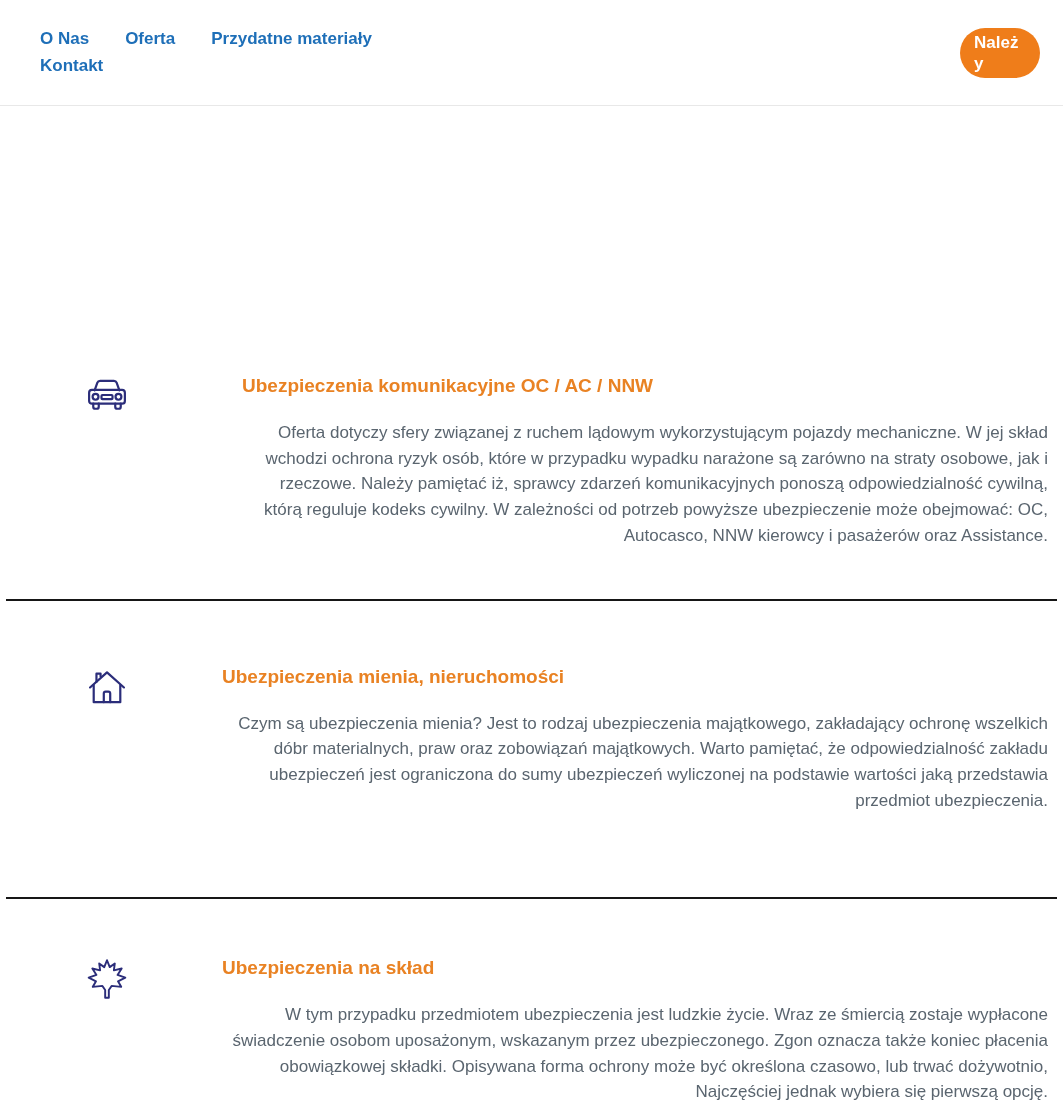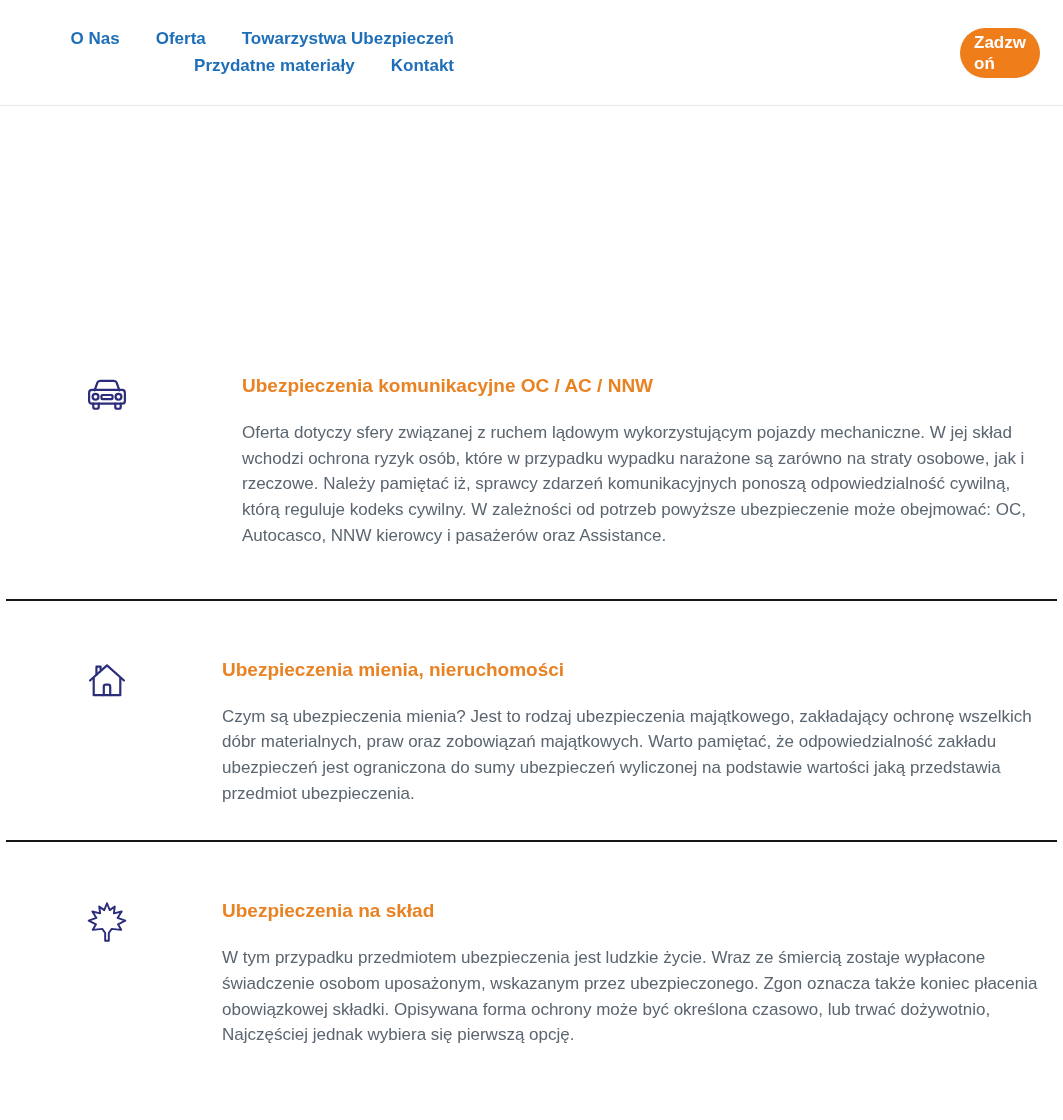--- a/index.html
+++ b/index.html
@@ -11,68 +11,67 @@
     height:106px; display:flex; align-items:center;
     padding:0 23px 0 20px; border-bottom:1px solid #e8e8e8; background:#fff;
   }
   .brand { display:flex; align-items:center; gap:9px; cursor:pointer; }
   .brand-logo { width:100px; height:74px; flex:0 0 auto; }
   .brand-text { display:flex; flex-direction:column; }
   .brand-title { color:#2176bd; font-size:31px; font-weight:700; line-height:34px; letter-spacing:-0.3px; }
   .brand-subtitle { color:#2176bd; font-size:21px; font-weight:600; line-height:26px; }
 
   .main-nav {
-    margin-left:32px; width:402px;
-    display:flex; flex-wrap:wrap; column-gap:36px; row-gap:1px;justify-content:flex-end;
+    margin-left:20px; width:402px;
+    display:flex; flex-wrap:wrap; column-gap:36px; row-gap:1px;
   }
   .nav-link {
     color:#1e6fb8; font-size:17px; font-weight:700; line-height:26px;
     text-decoration:none; white-space:nowrap; cursor:pointer;
   }
 
   .call-button {
     margin-left:auto; width:80px; min-height:47px;
     background:#ef7d1a; border:none; border-radius:26px;
     color:#ffffff; font-family:inherit; font-size:17px; font-weight:700;
     line-height:21px; text-align:left; padding:4px 14px;
     overflow-wrap:anywhere; word-break:break-word; cursor:pointer;
   }
 
   
   .top-spacer { height:268px; }
   .service { display:flex; padding:57px 15px 50px 85px; }
   .service.first { padding-top:0;gap:20px; }
-  .service.second { padding-bottom:34px; }
+  .service.second { padding-bottom:84px;margin-top:7px; }
   .service-icon { width:44px; flex:0 0 auto; margin-right:93px; padding-top:1px; }
   .service-icon svg { display:block; }
   .service-body { width:826px; }
   .service-title { color:#e98223; font-size:19px; font-weight:700; line-height:24px; }
-  .service-desc { margin-top:22px; color:#5a656f; font-size:17px; line-height:25.7px; }
+  .service-desc { margin-top:22px; color:#5a656f; font-size:17px; line-height:25.7px;text-align:right; }
 
   .section-divider {
     border:none; border-top:2px solid #161616; margin:0 6px; height:0;
   }
 
   .icon-stroke { fill:none; stroke:#2b2d7a; stroke-width:2.4;
     stroke-linecap:round; stroke-linejoin:round; }
 </style>
 </head>
 <body>
 
 <header class="site-header">
 
   <nav class="main-nav">
     <a class="nav-link">O Nas</a>
     <a class="nav-link">Oferta</a>
-    <a class="nav-link">Towarzystwa Ubezpieczeń</a>
     <a class="nav-link">Przydatne materiały</a>
     <a class="nav-link">Kontakt</a>
   </nav>
 
-  <button class="call-button">Zadzwoń</button>
+  <button class="call-button">Należy</button>
 </header>
 
 <main>
   <div class="top-spacer"></div>
 
   <section class="service first">
     <div class="service-icon">
       <svg width="44" height="40" viewBox="0 0 48 40" aria-hidden="true">
         <g class="icon-stroke">
           <path d="M10.5,15 L13.5,6.5 Q14.2,4.5 16.5,4.5 H31.5 Q33.8,4.5 34.5,6.5 L37.5,15"></path>

